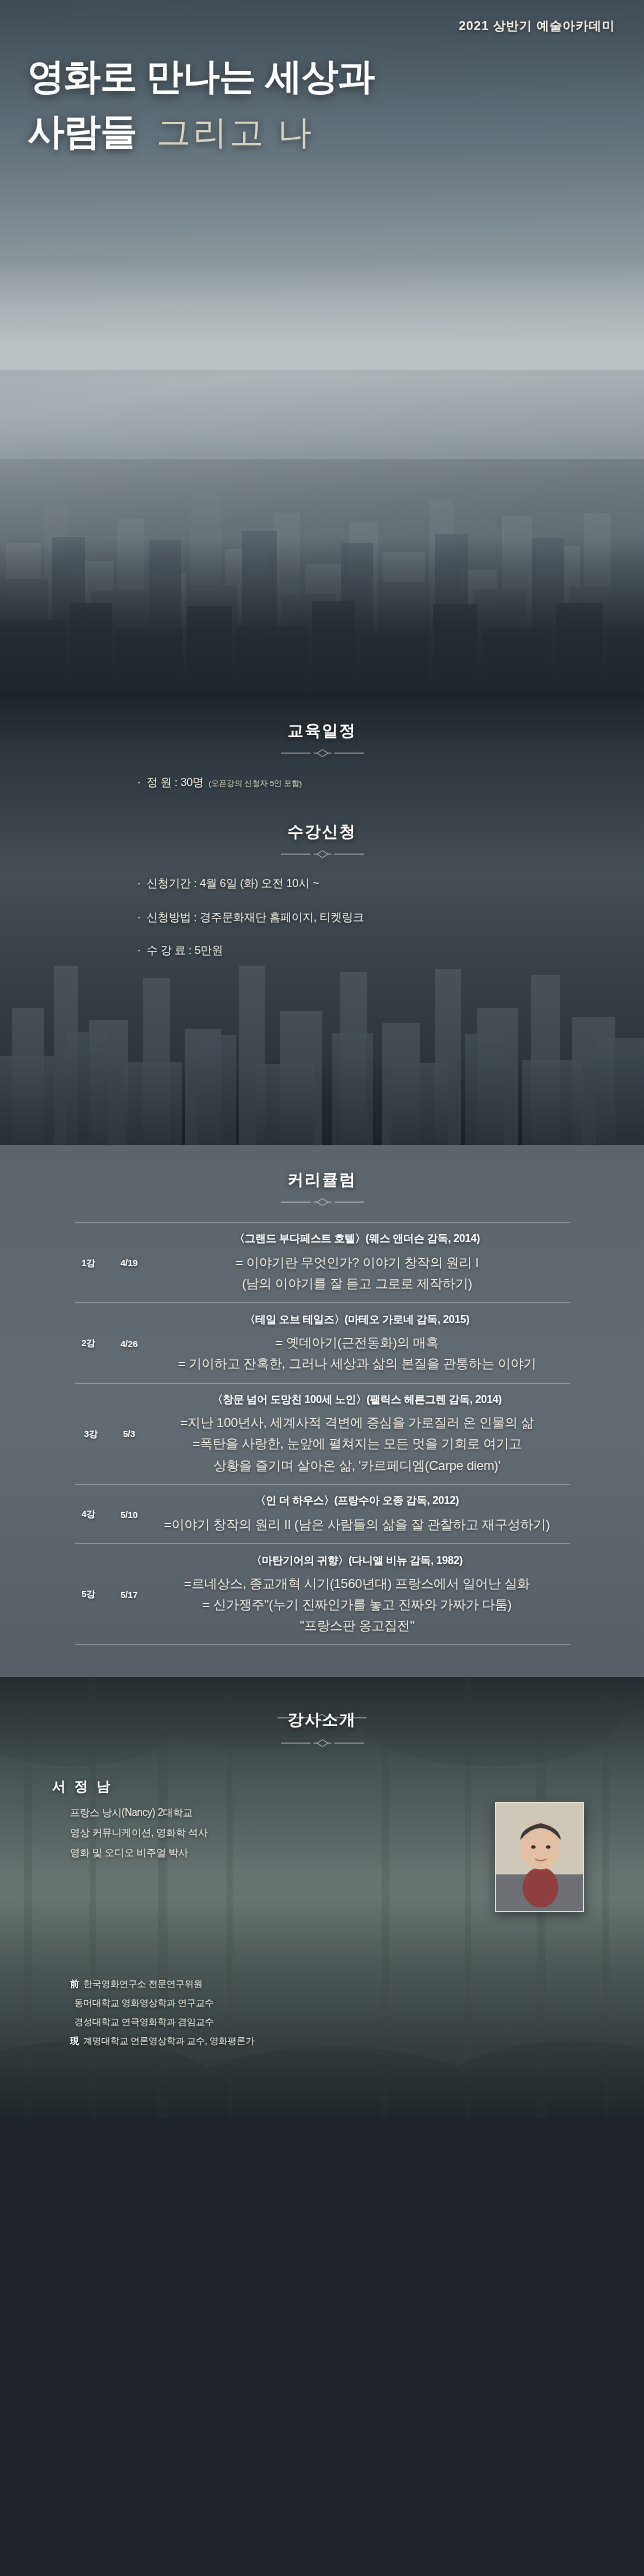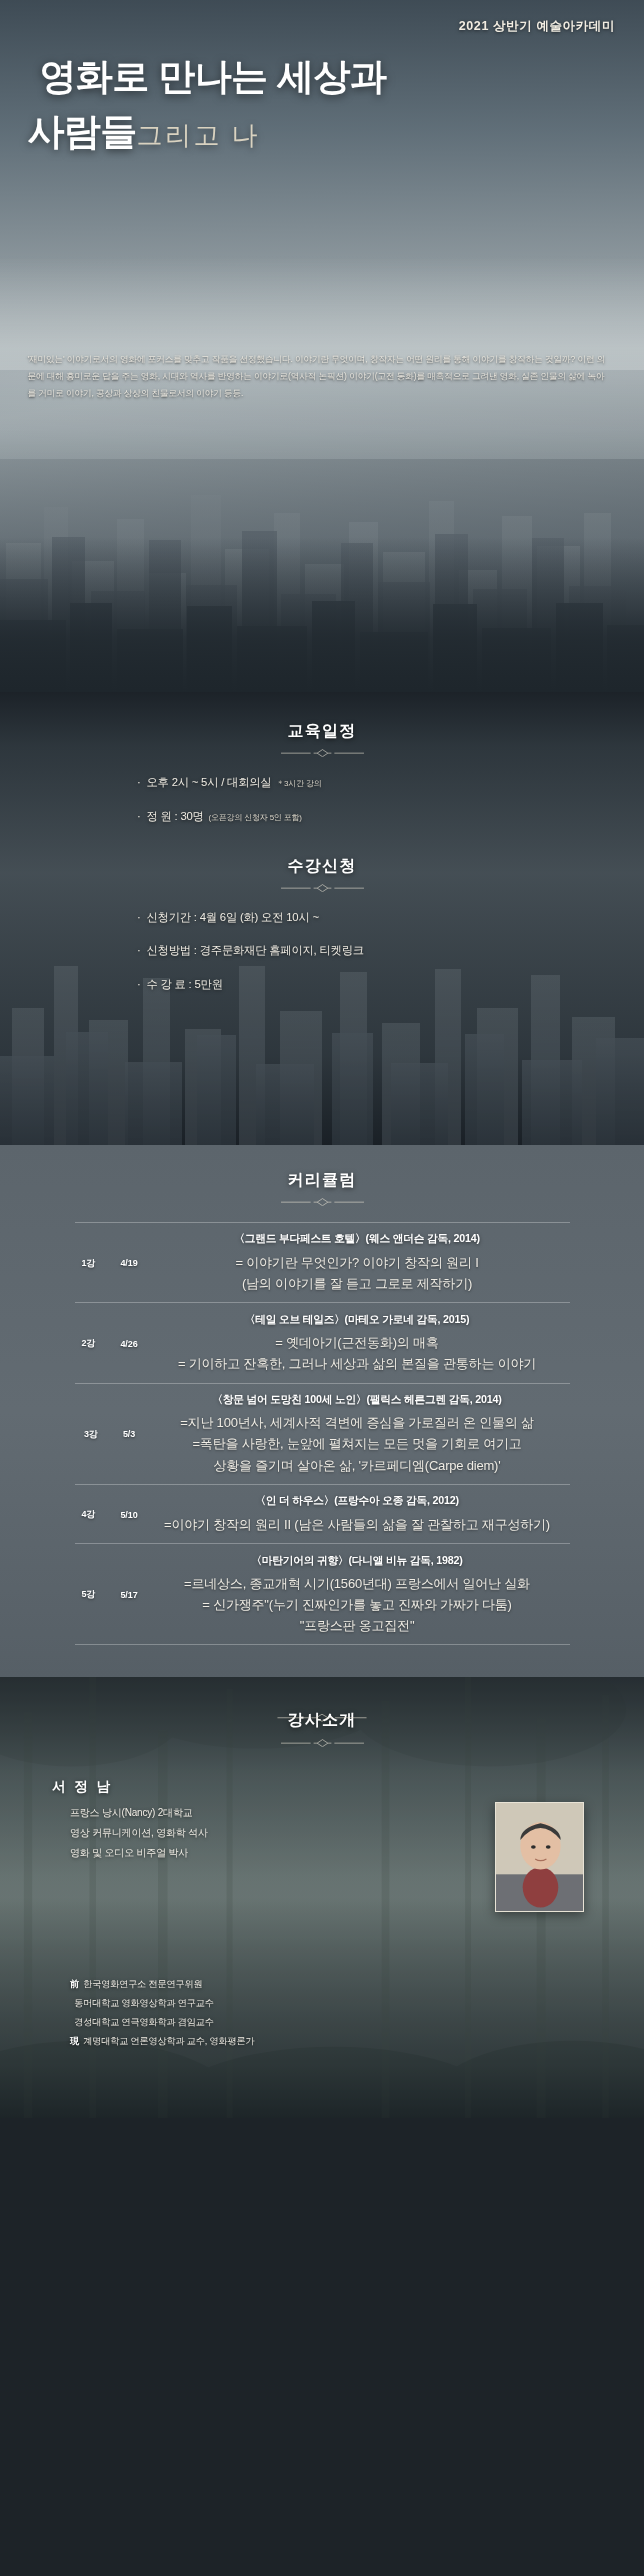--- a/index.html
+++ b/index.html
@@ -46,28 +46,27 @@
 
   .kicker {
     position:absolute; right:29px; top:18px;
     color:#f2ede2; font-size:12.5px; letter-spacing:0.6px; font-weight:bold;
     text-shadow:0 1.2px 3.6px rgba(0,0,0,.55);
   }
   .title-wrap { position:absolute; left:27.4px; top:52px; }
   .title-l1 {
     color:#ffffff; font-size:37px; font-weight:bold; letter-spacing:-0.6px;
     text-shadow: 0 1.8px 8.3px rgba(0,0,0,.55);
-    margin-left: 12px;
   }
   .title-l2 {
     margin-top:4.8px; color:#ffffff; font-size:37px; font-weight:bold; letter-spacing:-0.6px;
     text-shadow: 0 1.8px 8.3px rgba(0,0,0,.55);
   }
   .title-l2 .sub {
-    color:#d9d2c0; font-size:26px; font-weight:normal; letter-spacing:2.4px;
+    color:#d9d2c0; font-size:34px; font-weight:normal; margin-left:20px; letter-spacing:2.4px;
     text-shadow: 0 1.8px 7.2px rgba(0,0,0,.5);
   }
 
   .intro {
     position:absolute; left:27.4px; right:33px; top:351px;
     color:#e9e6de; font-size:8.6px; line-height:1.95; letter-spacing:-0.1px;
     text-shadow: 0 0.6px 2.4px rgba(0,0,0,.7);
   }
   .intro p { margin-bottom: 13px; }
   .intro p:last-child{ margin-bottom:0; }
@@ -214,21 +213,20 @@
     <div class="kicker">2021 상반기 예술아카데미</div>
 
     <div class="title-wrap">
       <div class="title-l1">영화로 만나는 세상과</div>
       <div class="title-l2">
         <span>사람들</span><span class="sub">그리고  나</span>
       </div>
     </div>
 
     <div class="intro">
-      <p>'재미있는' 이야기로서의 영화에 포커스를 맞추고 작품을 선정했습니다. 이야기란 무엇이며, 창작자는 어떤 원리를 통해 이야기를 창작하는 것일까? 이런 의문에 대해 흥미로운 답을 주는 영화, 시대와 역사를 반영하는 이야기로(역사적 논픽션) 이야기(고전 동화)를 매혹적으로 그려낸 영화, 실존 인물의 삶에 녹아를 거미로 이야기, 공상과 상상의 친물로서의 이야기 등등.</p>
     </div>
   </section>
 
   <section class="sec-sched">
     <div class="sk">
       <div class="bld l3" style="left:12px;width:32px;height:137px;"></div>
       <div class="bld l3" style="left:54px;width:24px;height:179px;"></div>
       <div class="bld l3" style="left:89px;width:39px;height:125px;"></div>
       <div class="bld l3" style="left:143px;width:27.4px;height:167px;"></div>
       <div class="bld l3" style="left:185px;width:36px;height:116px;"></div>
@@ -255,23 +253,20 @@
     <div class="sched-inner">
       <div class="h2">교육일정</div>
       <svg class="orn" viewBox="0 0 150 14">
         <path d="M5 7 H55 M95 7 H145" stroke="#e6e0d2" stroke-width="1"></path>
         <path d="M75 1 L84 7 L75 13 L66 7 Z" fill="none" stroke="#e6e0d2" stroke-width="1"></path>
         <path d="M60 7 L66 7 M84 7 L90 7" stroke="#e6e0d2" stroke-width="1"></path>
       </svg>
 
       <div class="list">
         <div class="li">
-          <span class="dot">·</span><span>오후 2시 ~ 5시   /   대회의실</span><span class="small">＊3시간 강의</span>
-        </div>
-        <div class="li">
           <span class="dot">·</span><span>정 원 : 30명</span><span class="small">(오픈강의 신청자 5인 포함)</span>
         </div>
       </div>
 
       <div class="gap"></div>
 
       <div class="h2">수강신청</div>
       <svg class="orn" viewBox="0 0 150 14">
         <path d="M5 7 H55 M95 7 H145" stroke="#e6e0d2" stroke-width="1"></path>
         <path d="M75 1 L84 7 L75 13 L66 7 Z" fill="none" stroke="#e6e0d2" stroke-width="1"></path>

